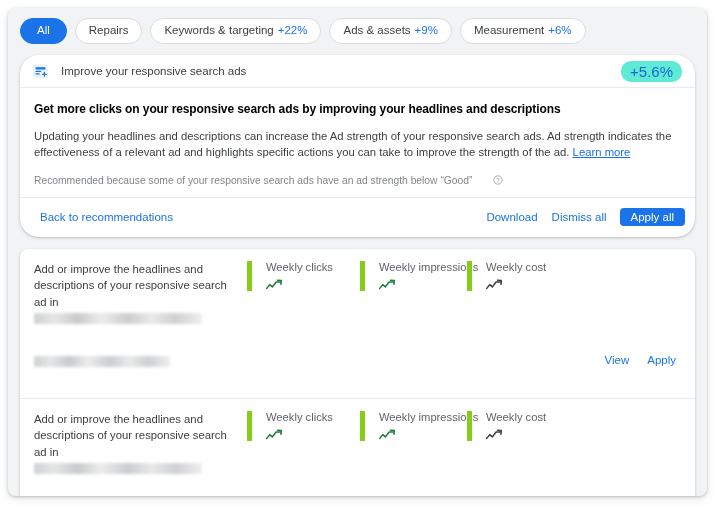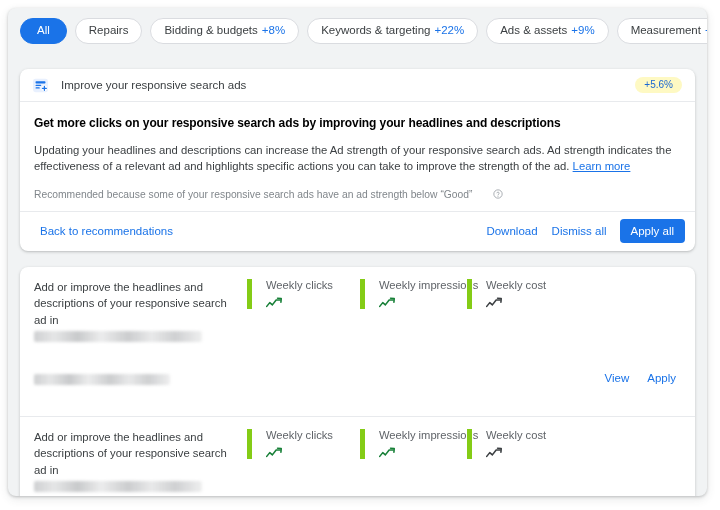--- a/index.html
+++ b/index.html
@@ -57,22 +57,22 @@
   }
   .chip .delta {
     color: #1a73e8;
     margin-left: 4px;
     font-weight: 500;
   }
 
   
   .card {
     background: #ffffff;
-    border-radius: 8px;
-    margin: 16px 12px;
+    border-radius: 19px;
+    margin: 2px 12px;
     box-shadow: 0 1px 2px rgba(60,64,67,.20), 0 1px 3px 1px rgba(60,64,67,.08);
     overflow: hidden;
   }
   .card-head {
     display: flex;
     align-items: center;
     height: 33px;
     padding: 0 13px 0 12px;
     border-bottom: 1px solid #e8eaed;
   }
@@ -83,23 +83,23 @@
   }
   .card-head-title {
     margin-left: 12px;
     font-size: 11.5px;
     color: #3c4043;
     flex: 1 1 auto;
     white-space: nowrap;
     overflow: hidden;
   }
   .badge {
-    background: #fef9c3;
+    background: #5eead4;
     color: #1967d2;
-    font-size: 10px;
+    font-size: 15px;
     font-weight: 500;
     border-radius: 10px;
     padding: 3px 9px;
     line-height: 1;
     white-space: nowrap;
   }
 
   .card-body { padding: 14px 14px 0 14px; }
   .headline {
     font-size: 12px;
@@ -148,21 +148,21 @@
     white-space: nowrap;
   }
   .spacer { flex: 1 1 auto; }
   .btn-primary {
     background: #1a73e8;
     color: #ffffff;
     font-size: 11.5px;
     font-weight: 500;
     border: 0;
     border-radius: 4px;
-    height: 24px;
+    height: 18px;
     padding: 0 11px;
     margin-left: 6px;
     cursor: pointer;
     font-family: inherit;
     white-space: nowrap;
   }
 
   
   .list-card {
     background: #ffffff;
@@ -237,24 +237,20 @@
 
 <div id="page">
   <div class="surface">
 
     <div class="chips">
         <div class="chip active">
           <span>All</span>
         </div>
         <div class="chip">
           <span>Repairs</span>
-        </div>
-        <div class="chip">
-          <span>Bidding &amp; budgets</span>
-          <span class="delta">+8%</span>
         </div>
         <div class="chip">
           <span>Keywords &amp; targeting</span>
           <span class="delta">+22%</span>
         </div>
         <div class="chip">
           <span>Ads &amp; assets</span>
           <span class="delta">+9%</span>
         </div>
         <div class="chip">

